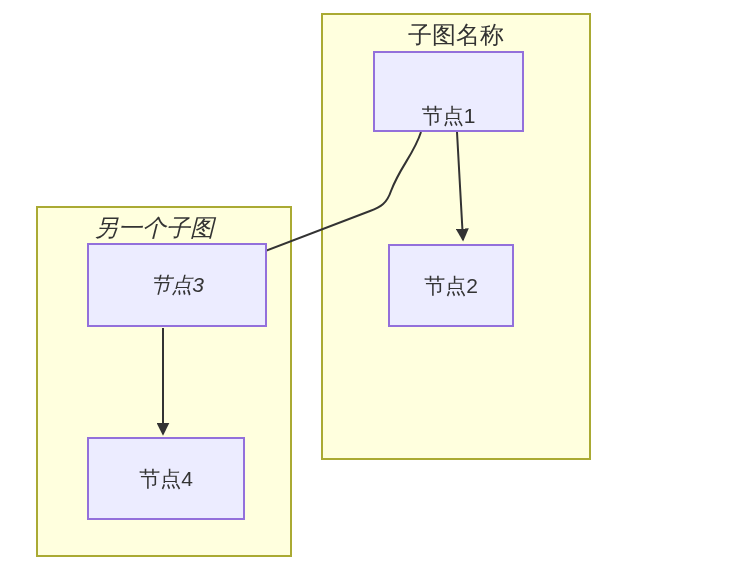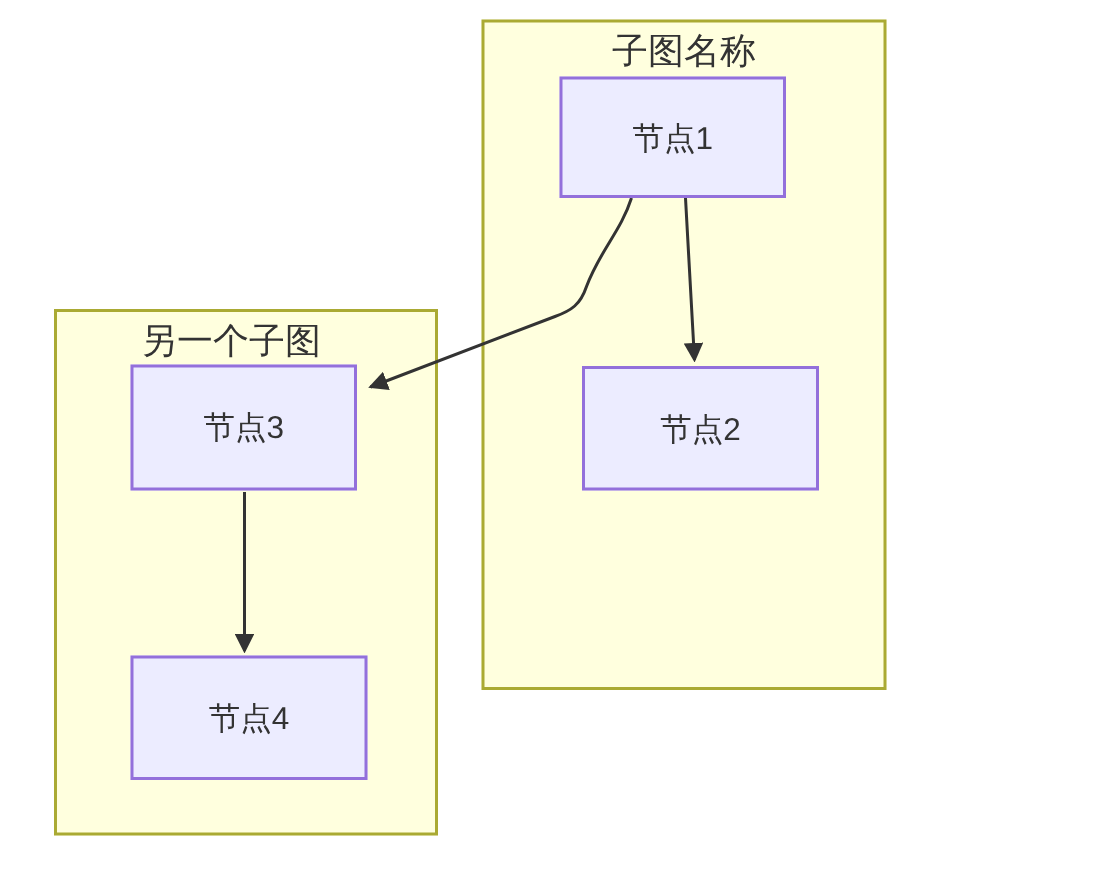--- a/index.html
+++ b/index.html
@@ -28,36 +28,36 @@
     position: absolute;
     top: 6px;
     left: 0;
     width: 100%;
     text-align: center;
     font-size: 24px;
     line-height: 28px;
     color: #333333;
     white-space: nowrap;
   }
-  .subgraph-2 .subgraph-title { transform: translateX(-10px); }
+  .subgraph-2 .subgraph-title { transform: translateX(-10px); font-style: italic; }
   .node {
     position: absolute;
     box-sizing: border-box;
     background: #ececff;
     border: 2px solid #9370db;
     display: flex;
     align-items: center;
     justify-content: center;
     font-size: 21px;
     color: #333333;
     white-space: nowrap;
   }
-  .node-1 { left: 373px; top: 51px;  width: 151px; height: 81px; }
-  .node-2 { left: 388px; top: 244px; width: 158px; height: 83px; }
-  .node-3 { left: 87px;  top: 243px; width: 151px; height: 84px; }
+  .node-1 { left: 373px; top: 51px;  width: 151px; height: 81px; align-items: flex-end; }
+  .node-2 { left: 388px; top: 244px; width: 126px; height: 83px; }
+  .node-3 { left: 87px;  top: 243px; width: 180px; height: 84px; font-style: italic; }
   .node-4 { left: 87px;  top: 437px; width: 158px; height: 83px; }
   svg.edge-layer {
     position: absolute;
     left: 0;
     top: 0;
     width: 738px;
     height: 582px;
     pointer-events: none;
   }
   svg.edge-layer path.edge {

